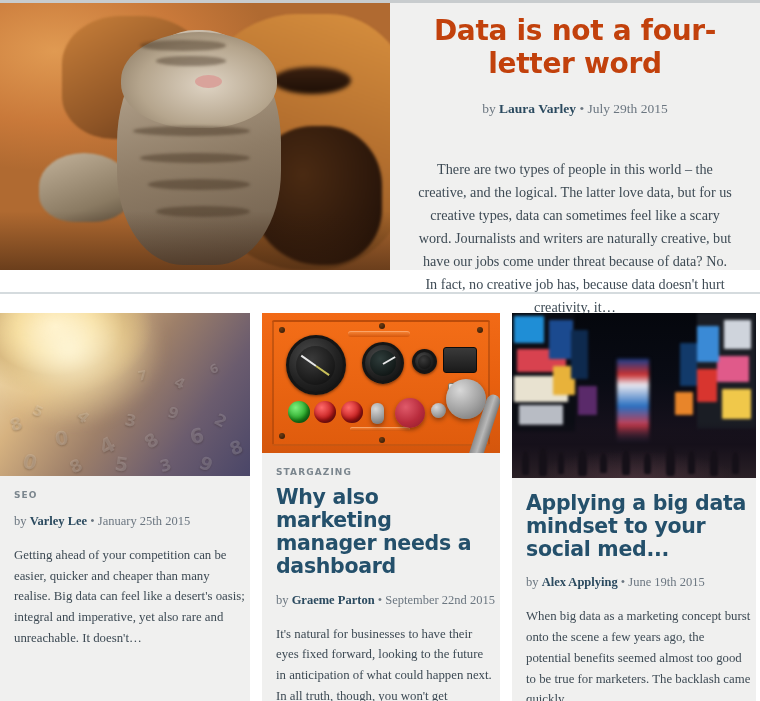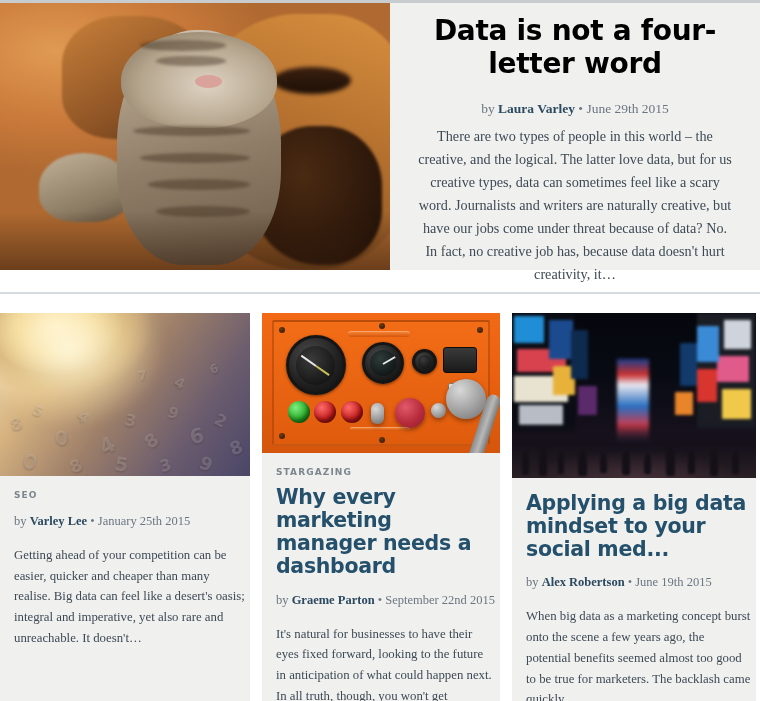--- a/index.html
+++ b/index.html
@@ -25,32 +25,32 @@
     width: 390px; height: 267px; position: relative; overflow: hidden;
     background: #c8823c;
   }
   .featured-body {
     width: 370px; height: 267px; background: #f0f0ef;
     padding: 10px 26px 0 26px; text-align: center;
   }
   .featured-title {
     font-family: "DejaVu Sans", sans-serif;
     font-size: 28px; line-height: 1.17; font-weight: bold;
-    color: #000000; letter-spacing: -0.3px;
+    color: #c2410c; letter-spacing: -0.3px;
     padding: 2px 6px 0 6px;
   }
   .featured-meta {
     font-family: "Liberation Serif", serif;
     font-size: 13.5px; color: #6b7680; margin-top: 20px;
   }
   .featured-meta b { color: #2b4a5f; font-weight: bold; }
   .featured-excerpt {
     font-family: "Liberation Serif", serif;
     font-size: 14.2px; line-height: 1.62; color: #3d4a54;
-    margin-top: 8px;
+    margin-top: 41px;
     text-align: center;
   }
 
   .mid-rule {
     position: absolute; left: 0; top: 292px; width: 760px; height: 2px;
     background: #d5dbde;
   }
 
   
   .cards {
@@ -266,21 +266,21 @@
       <div class="cat-stripe" style="left:36%;top:56%;width:28%;height:4%;"></div>
       <div class="cat-stripe" style="left:38%;top:66%;width:26%;height:4%;"></div>
       <div class="cat-stripe" style="left:40%;top:76%;width:24%;height:4%;"></div>
       <div class="cat-nose"></div>
       <div class="cat-shadow"></div>
     </div>
 
     <div class="featured-body">
       <div class="featured-title">Data is not a four-letter word</div>
       <div class="featured-meta">
-        <span>by </span><b>Laura Varley</b><span> • </span><span>June 29th 2015</span>
+        <span>by </span><b>Laura Varley</b><span> • </span><span>July 29th 2015</span>
       </div>
       <div class="featured-excerpt">There are two types of people in this world – the creative, and the logical. The latter love data, but for us creative types, data can sometimes feel like a scary word. Journalists and writers are naturally creative, but have our jobs come under threat because of data? No. In fact, no creative job has, because data doesn't hurt creativity, it…</div>
     </div>
   </div>
 
   <div class="mid-rule"></div>
 
   <div class="cards">
 
     <div class="card card-1">
@@ -351,21 +351,21 @@
         <div class="valve" style="left:71%;top:64%;width:15px;height:15px;"></div>
         <div class="switchbox" style="left:78%;top:50%;width:22px;height:22px;">
           <i style="left:3px;"></i>
             <i style="left:11px;"></i>
         </div>
         <div class="valve" style="right:6%;top:47%;width:40px;height:40px;"></div>
         <div class="hose" style="right:4%;bottom:-14%;"></div>
       </div>
       <div class="card-body">
         <div class="card-cat">STARGAZING</div>
-        <div class="card-title">Why every marketing manager needs a dashboard</div>
+        <div class="card-title">Why also marketing manager needs a dashboard</div>
         <div class="card-meta">
           <span>by </span><b>Graeme Parton</b><span> • </span><span>September 22nd 2015</span>
         </div>
         <div class="card-excerpt">It's natural for businesses to have their eyes fixed forward, looking to the future in anticipation of what could happen next. In all truth, though, you won't get anywhere unless you understand…</div>
       </div>
     </div>
 
     <div class="card card-3">
       <div class="card-media">
         <div class="img-layer times-base"></div>
@@ -399,20 +399,20 @@
           <div class="crowd-dot" style="left:54%;bottom:8%;width:7px;height:21px;"></div>
           <div class="crowd-dot" style="left:63%;bottom:3%;width:9px;height:29px;"></div>
           <div class="crowd-dot" style="left:72%;bottom:7%;width:7px;height:23px;"></div>
           <div class="crowd-dot" style="left:81%;bottom:4%;width:8px;height:26px;"></div>
           <div class="crowd-dot" style="left:90%;bottom:8%;width:7px;height:22px;"></div>
         </div>
       </div>
       <div class="card-body">
         <div class="card-title">Applying a big data mindset to your social med...</div>
         <div class="card-meta">
-          <span>by </span><b>Alex Robertson</b><span> • </span><span>June 19th 2015</span>
+          <span>by </span><b>Alex Applying</b><span> • </span><span>June 19th 2015</span>
         </div>
         <div class="card-excerpt">When big data as a marketing concept burst onto the scene a few years ago, the potential benefits seemed almost too good to be true for marketers. The backlash came quickly,</div>
       </div>
     </div>
 
   </div>
 </div>
 
 </body></html>

